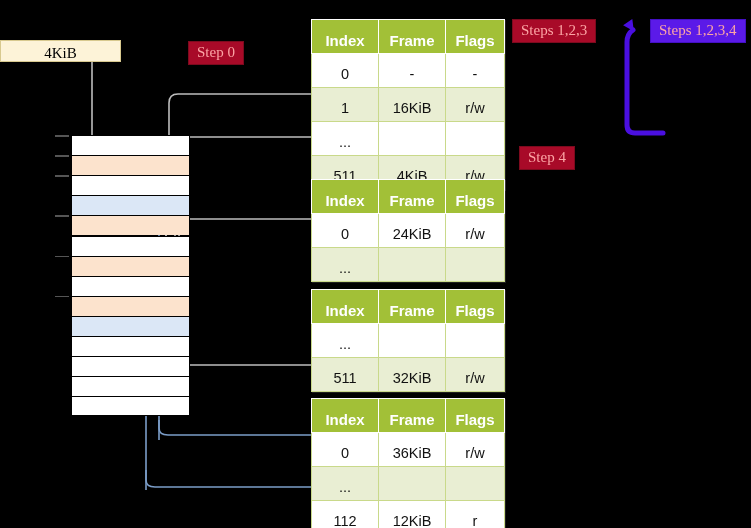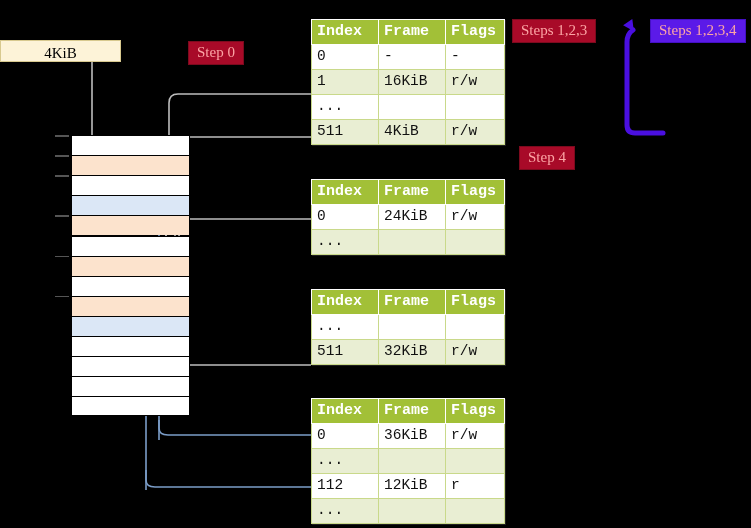--- a/index.html
+++ b/index.html
@@ -36,23 +36,23 @@
   .memrow.orange{background:#fce3cd;}
   .memrow.bluefill{background:#dbe7f6;}
   .tick{position:absolute;height:1.6px;background:#555;width:14px;left:-16px;}
 
   
   .ptable{position:absolute;border-collapse:collapse;background:#ffffff;
           box-shadow:1px 1px 0 rgba(255,255,255,.12);}
   .ptable td,.ptable th{
      border:1px solid #ffffff;
      font-size:14.5px;line-height:17px;
-     padding:3px 5px 4px 5px;
-     text-align:left;vertical-align:middle;
-     font-family:Liberation Mono, monospace;
+     padding:12px 5px 4px 5px;
+     text-align:center;vertical-align:middle;
+     font-family:Liberation Sans, sans-serif;
   }
   .ptable th{background:#a2c037;color:#ffffff;font-weight:bold;font-size:15px;}
   .ptable td{color:#111;background:#ffffff;border:1px solid #c9d98a;}
   .ptable tr.alt td{background:#e9eed3;}
   .ptable td.hl{background:#fbf6a8;}
   .col-index{width:56px;}
   .col-frame{width:56px;}
   .col-flags{width:48px;}
 </style>
 </head>

